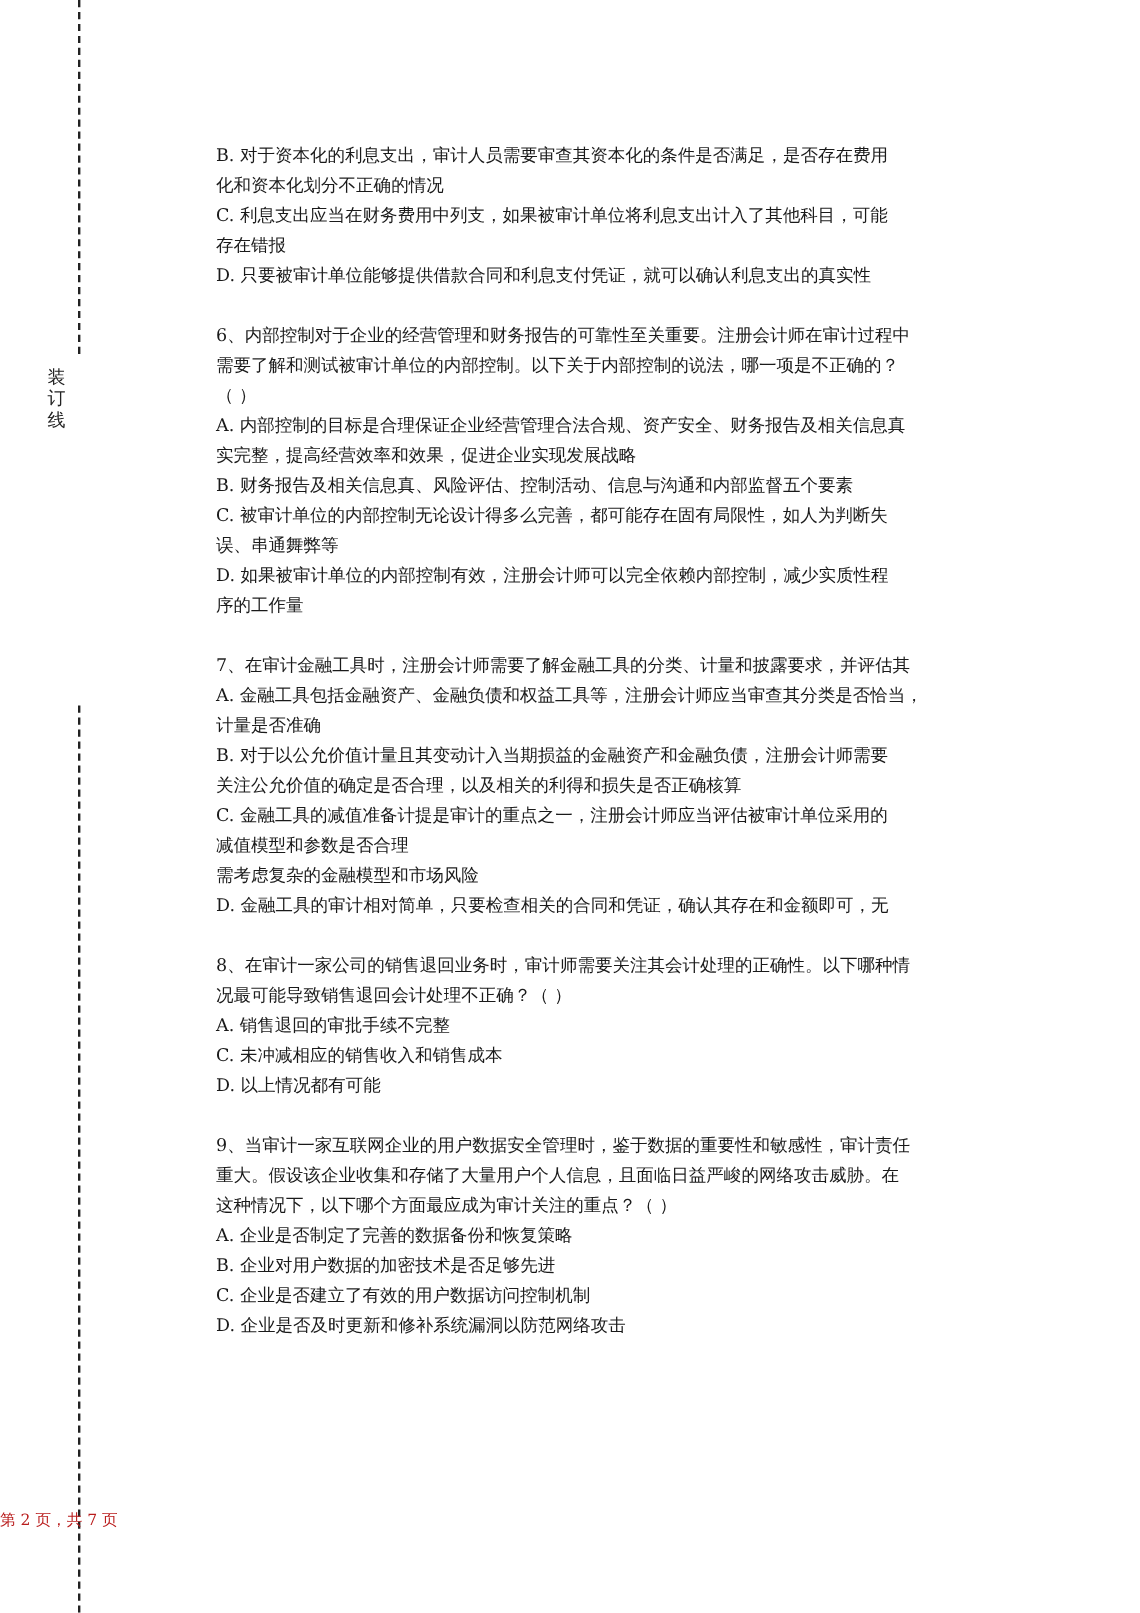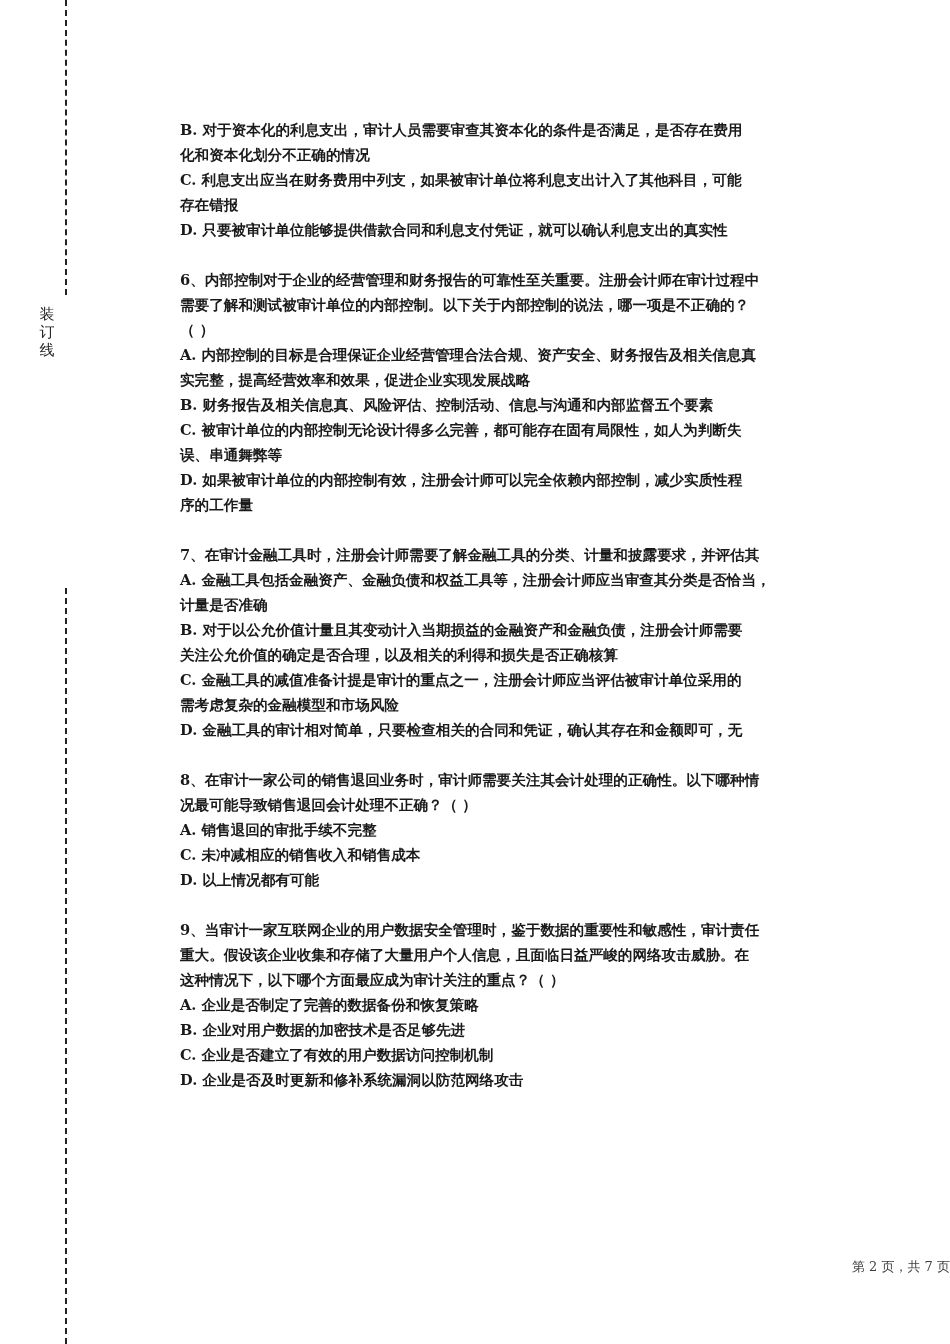--- a/index.html
+++ b/index.html
@@ -16,26 +16,26 @@
     .binding-line.bottom { top: 588px; height: 756px; }
     .binding-label {
       position: absolute; left: 37px; top: 305px; width: 20px;
       font-size: 15px; line-height: 18px; text-align: center; color: #222;
     }
     .binding-label span { display: block; }
     .content {
       position: absolute; left: 180px; top: 117px; width: 660px;
       font-size: 14.6px; line-height: 25px;
     }
-    .line { white-space: nowrap; font-weight: bold; }
+    .line { white-space: nowrap; }
     .gap { height: 25px; }
     .option { }
     .footer {
-      position: absolute; left: 0; right: 0; top: 1258px; text-align: right;
-      font-size: 13px; color: #404040;
+      position: absolute; left: 0; right: 0; top: 1258px; text-align: left;
+      font-size: 13px; color: #b91c1c;
     }
   </style>
 </head>
 <body>
 
 <div class="binding-line top"></div>
 <div class="binding-label">
   <span>装</span>
   <span>订</span>
   <span>线</span>
@@ -92,20 +92,21 @@
     <div class="option">
       <div class="line">A. 金融工具包括金融资产、金融负债和权益工具等，注册会计师应当审查其分类是否恰当，</div>
       <div class="line">计量是否准确</div>
     </div>
     <div class="option">
       <div class="line">B. 对于以公允价值计量且其变动计入当期损益的金融资产和金融负债，注册会计师需要</div>
       <div class="line">关注公允价值的确定是否合理，以及相关的利得和损失是否正确核算</div>
     </div>
     <div class="option">
       <div class="line">C. 金融工具的减值准备计提是审计的重点之一，注册会计师应当评估被审计单位采用的</div>
+      <div class="line">减值模型和参数是否合理</div>
     </div>
     <div class="option">
       <div class="line">需考虑复杂的金融模型和市场风险</div>
       <div class="line">D. 金融工具的审计相对简单，只要检查相关的合同和凭证，确认其存在和金额即可，无</div>
     </div>
   </div>
 
   <div class="gap"></div>
 
   <div>

